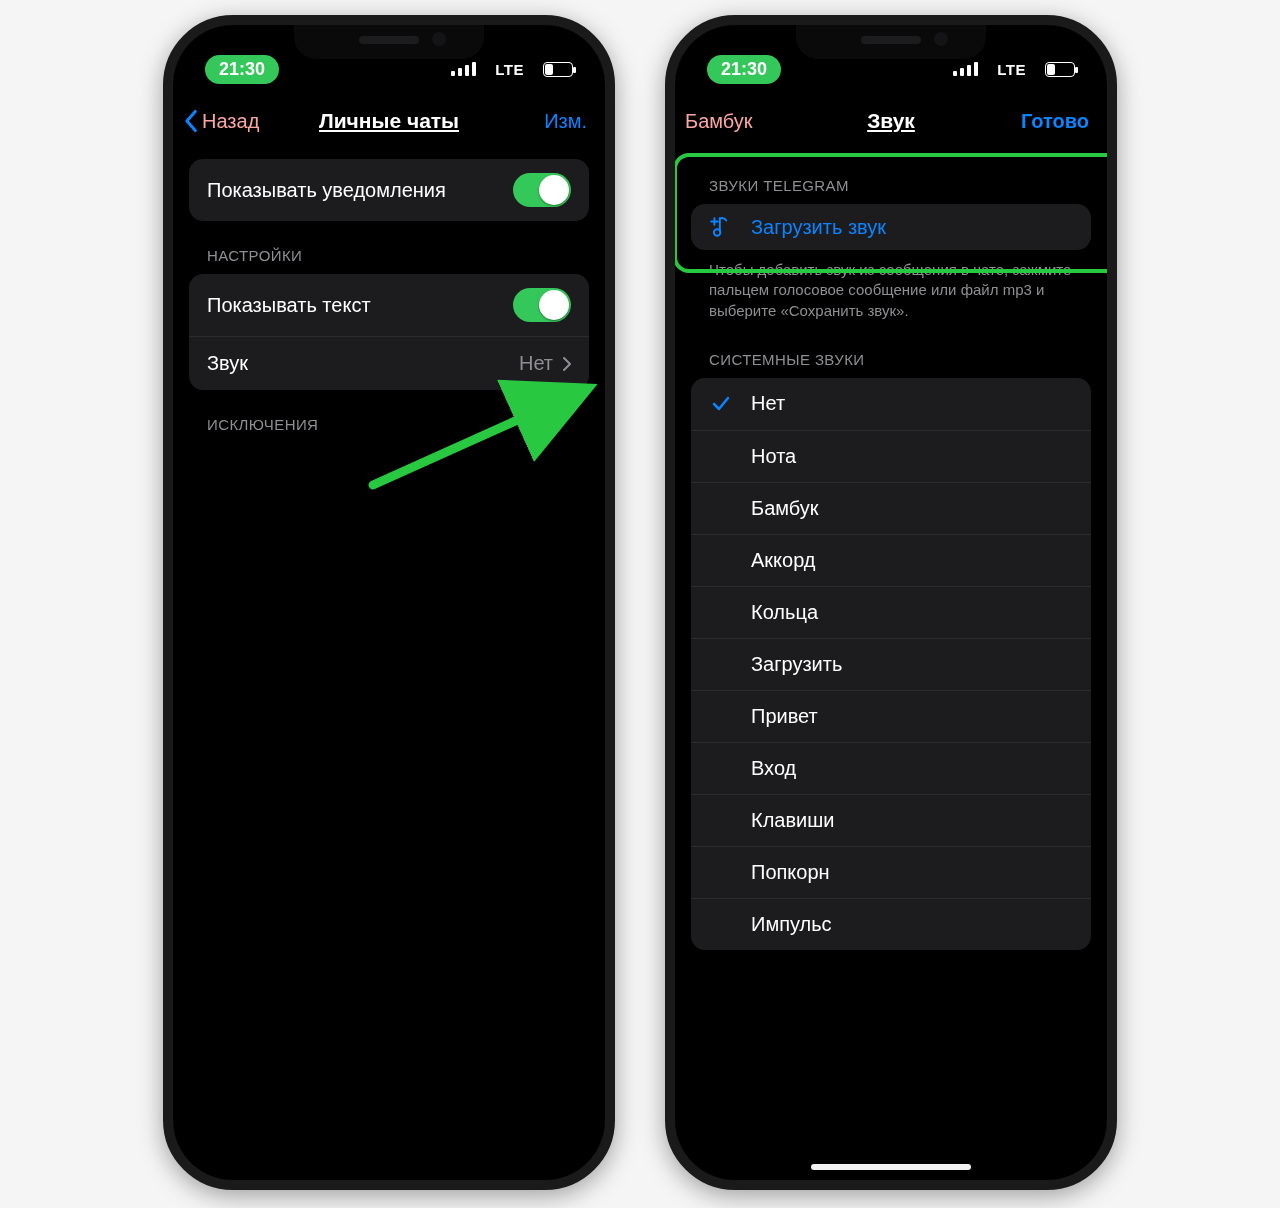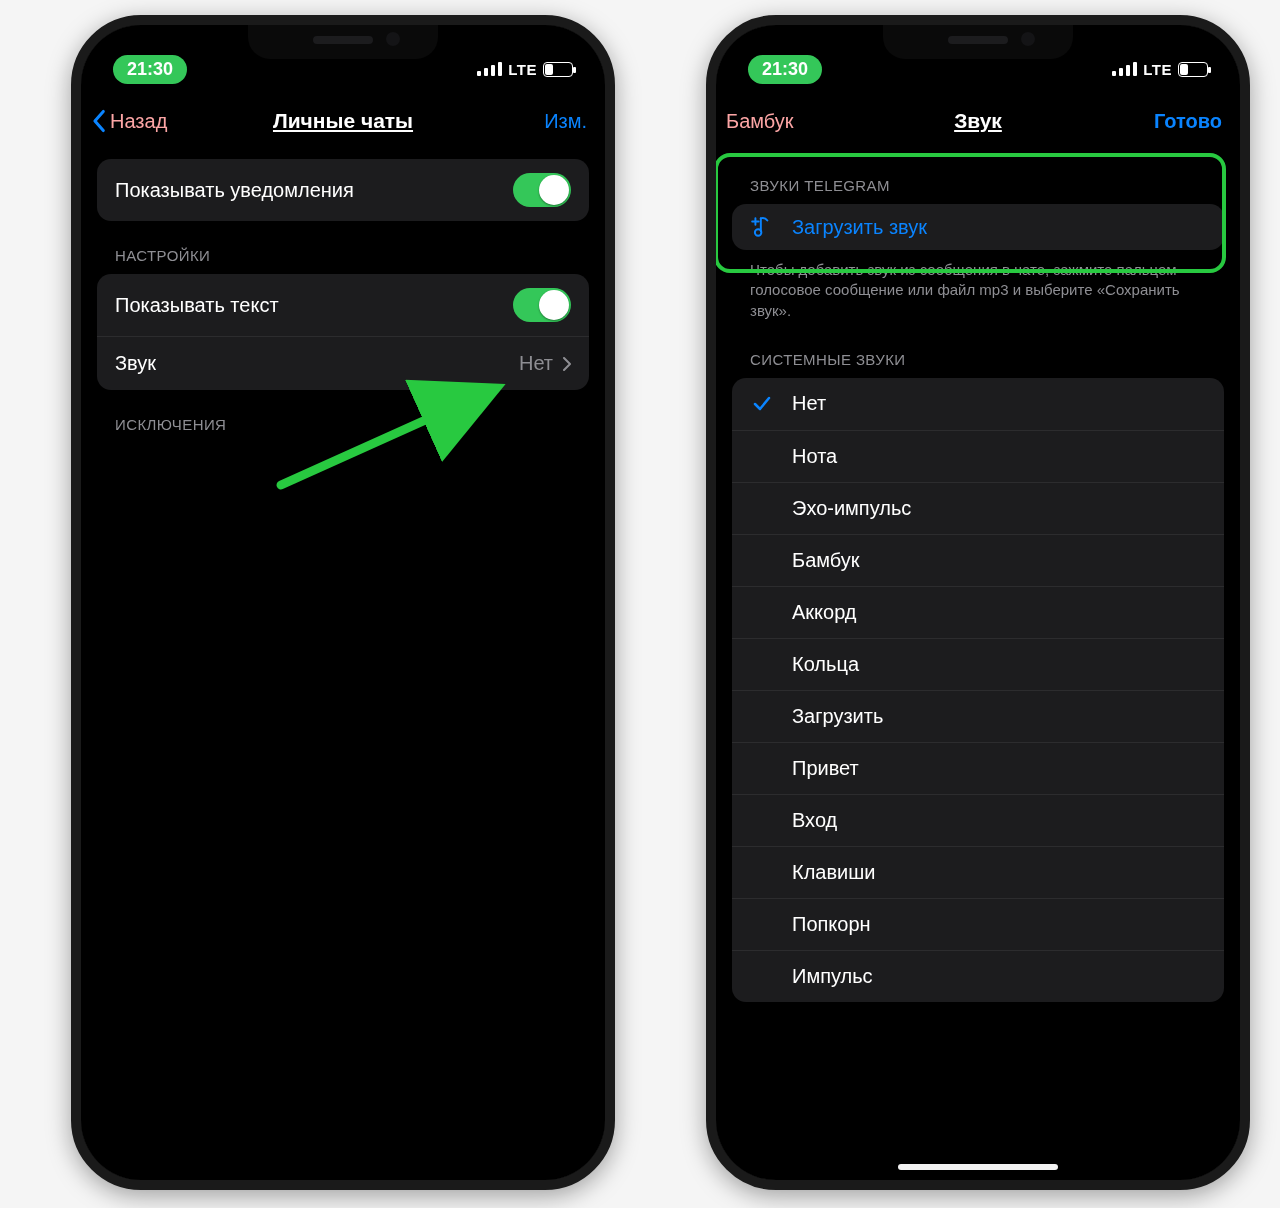--- a/index.html
+++ b/index.html
@@ -8,29 +8,28 @@
     font-family: -apple-system, "SF Pro Text", "Helvetica Neue", Arial, sans-serif;
     width: 1280px;
     height: 1208px;
     display: flex;
     gap: 50px;
     padding: 15px 30px;
     align-items: flex-start;
     justify-content: center;
   }
   .phone {
-    width: 560px;
+    width: 452px;
     height: 1175px;
     background: #0a0a0a;
     border-radius: 70px;
     border: 10px solid #1a1a1a;
     box-shadow: inset 0 0 0 2px #3a3a3a, 0 6px 24px rgba(0,0,0,.35);
     position: relative;
     overflow: hidden;
-    margin-left: 41px;
   }
   .notch {
     position: absolute;
     top: 0;
     left: 50%;
     transform: translateX(-50%);
     width: 190px;
     height: 34px;
     background: #0a0a0a;
     border-bottom-left-radius: 22px;
@@ -69,21 +68,21 @@
     font-weight: 600;
   }
   .time-pill {
     background: #34c759;
     color: #fff;
     padding: 4px 14px;
     border-radius: 16px;
     font-size: 18px;
     font-weight: 600;
   }
-  .status-right { display: flex; align-items: center; gap: 4px; font-size: 15px; font-weight: 700; letter-spacing: .5px;}
+  .status-right { display: flex; align-items: center; gap: 17px; font-size: 15px; font-weight: 700; letter-spacing: .5px;}
   .signal-dots { display: flex; gap: 3px; align-items: flex-end; margin-right: 2px;}
   .signal-dots span { width: 4px; height: 4px; background: #fff; border-radius: 1px; }
   .signal-dots span:nth-child(1){height:5px}
   .signal-dots span:nth-child(2){height:8px}
   .signal-dots span:nth-child(3){height:11px}
   .signal-dots span:nth-child(4){height:14px}
   .battery {
     width: 30px; height: 15px; border: 1.5px solid #fff; border-radius: 4px; position: relative; margin-left: 2px;
   }
   .battery::after { content: ""; position: absolute; right: -4px; top: 4px; width: 3px; height: 6px; background: #fff; border-radius: 1px;}
@@ -291,24 +290,20 @@
               </svg>
             </span>
             <span>Нет</span>
           </div>
           <div class="sound-row">
             <span class="check-col"></span>
             <span>Нота</span>
           </div>
           <div class="sound-row">
             <span class="check-col"></span>
-            <span>Эхо-импульс</span>
-          </div>
-          <div class="sound-row">
-            <span class="check-col"></span>
             <span>Бамбук</span>
           </div>
           <div class="sound-row">
             <span class="check-col"></span>
             <span>Аккорд</span>
           </div>
           <div class="sound-row">
             <span class="check-col"></span>
             <span>Кольца</span>
           </div>

